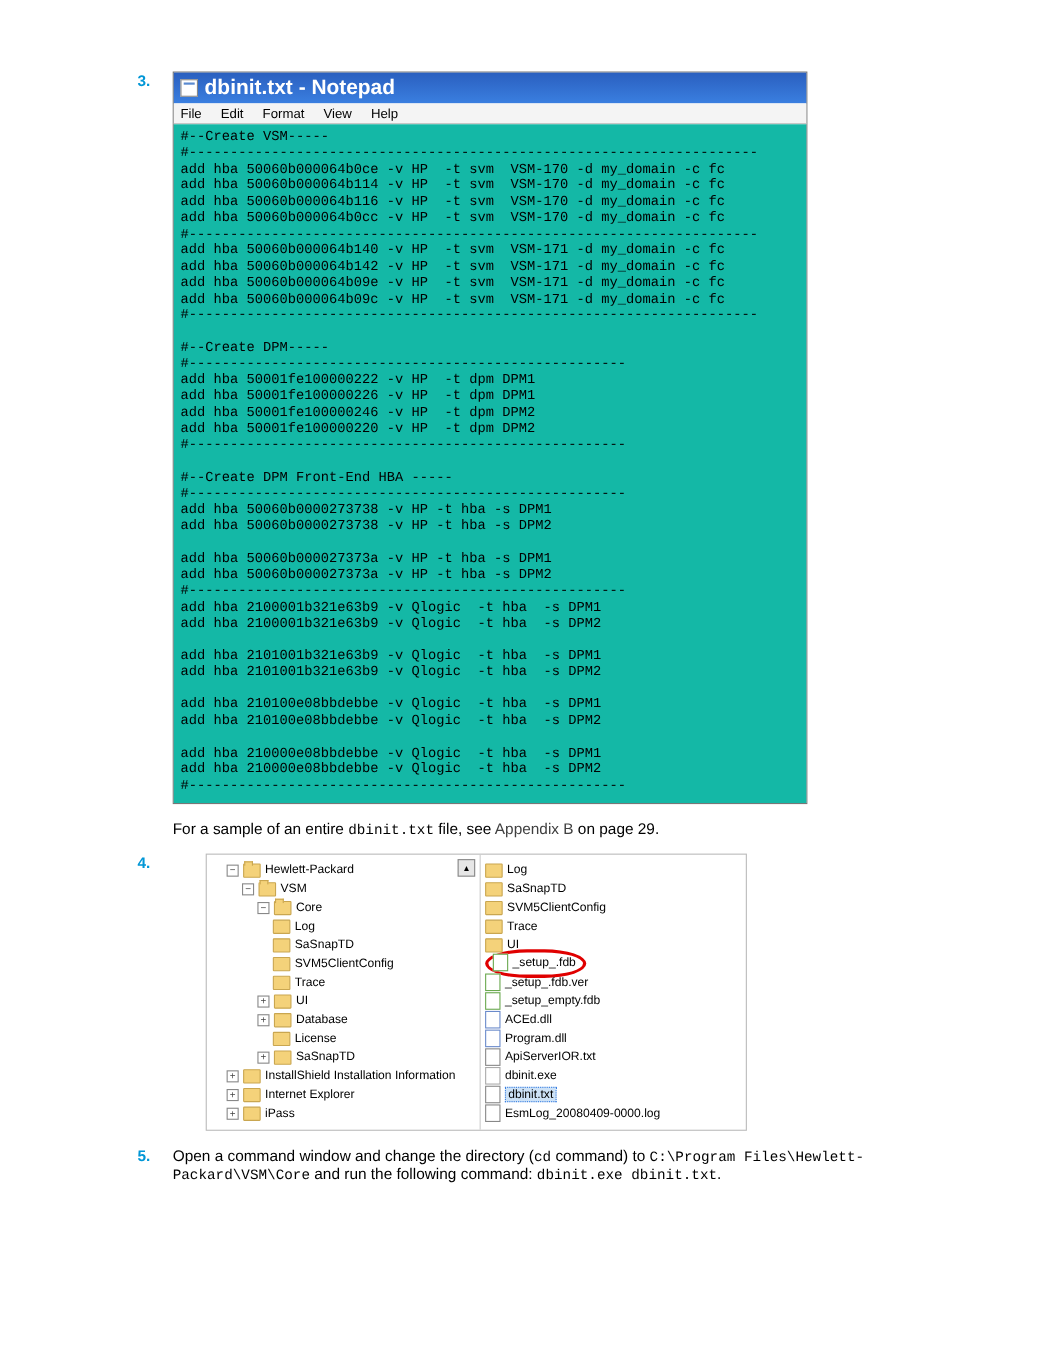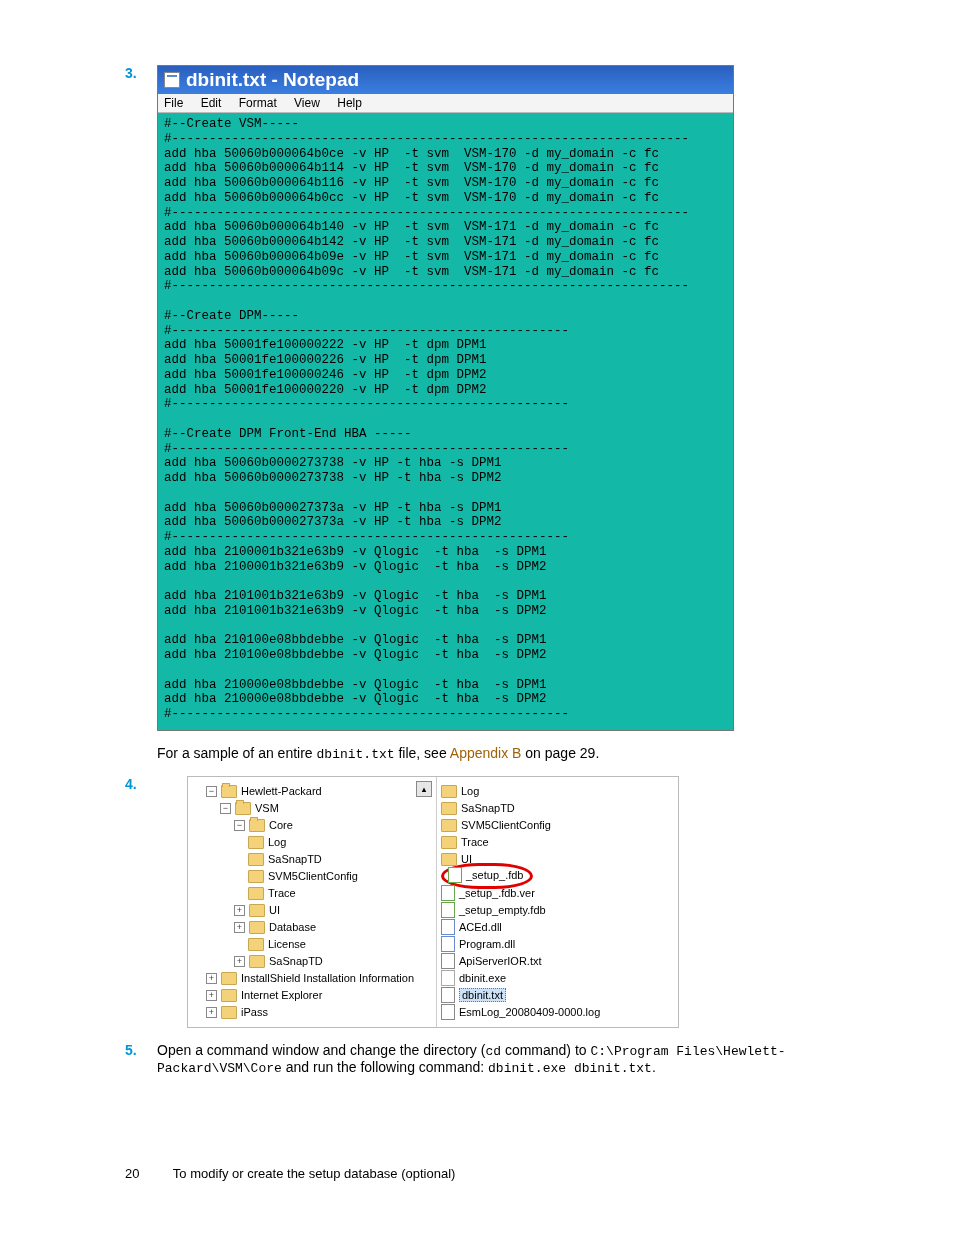--- a/index.html
+++ b/index.html
@@ -28,21 +28,21 @@
     position: absolute;
     left: 0;
     top: 0;
     color: #0096d6;
     font-weight: bold;
   }
   .code {
     font-family: "Courier New", monospace;
     font-size: 13px;
   }
-  .link { color: #a16207; }
+  .link { color: #404040; }
   .notepad-window {
     border: 1px solid #777;
     width: 575px;
     margin: 10px 0 14px 0;
     font-family: Tahoma, sans-serif;
     font-size: 12px;
     color: #000;
   }
   .np-title {
     background: linear-gradient(#2a5fbf, #3a7fe0);
@@ -355,17 +355,13 @@
 
   <li>
     <span class="num">5.</span>
     <span>
       <span>Open a command window and change the directory (</span><span class="code">cd</span><span> command) to </span><span class="code">C:\Program Files\Hewlett-Packard\VSM\Core</span><span> and run the following command: </span><span class="code">dbinit.exe dbinit.txt</span><span>.</span>
     </span>
   </li>
 
 </ol>
 
-<div class="footer">
-  <span class="pnum">20</span>
-  <span>To modify or create the setup database (optional)</span>
 </div>
-</div>
 
 </body></html>

